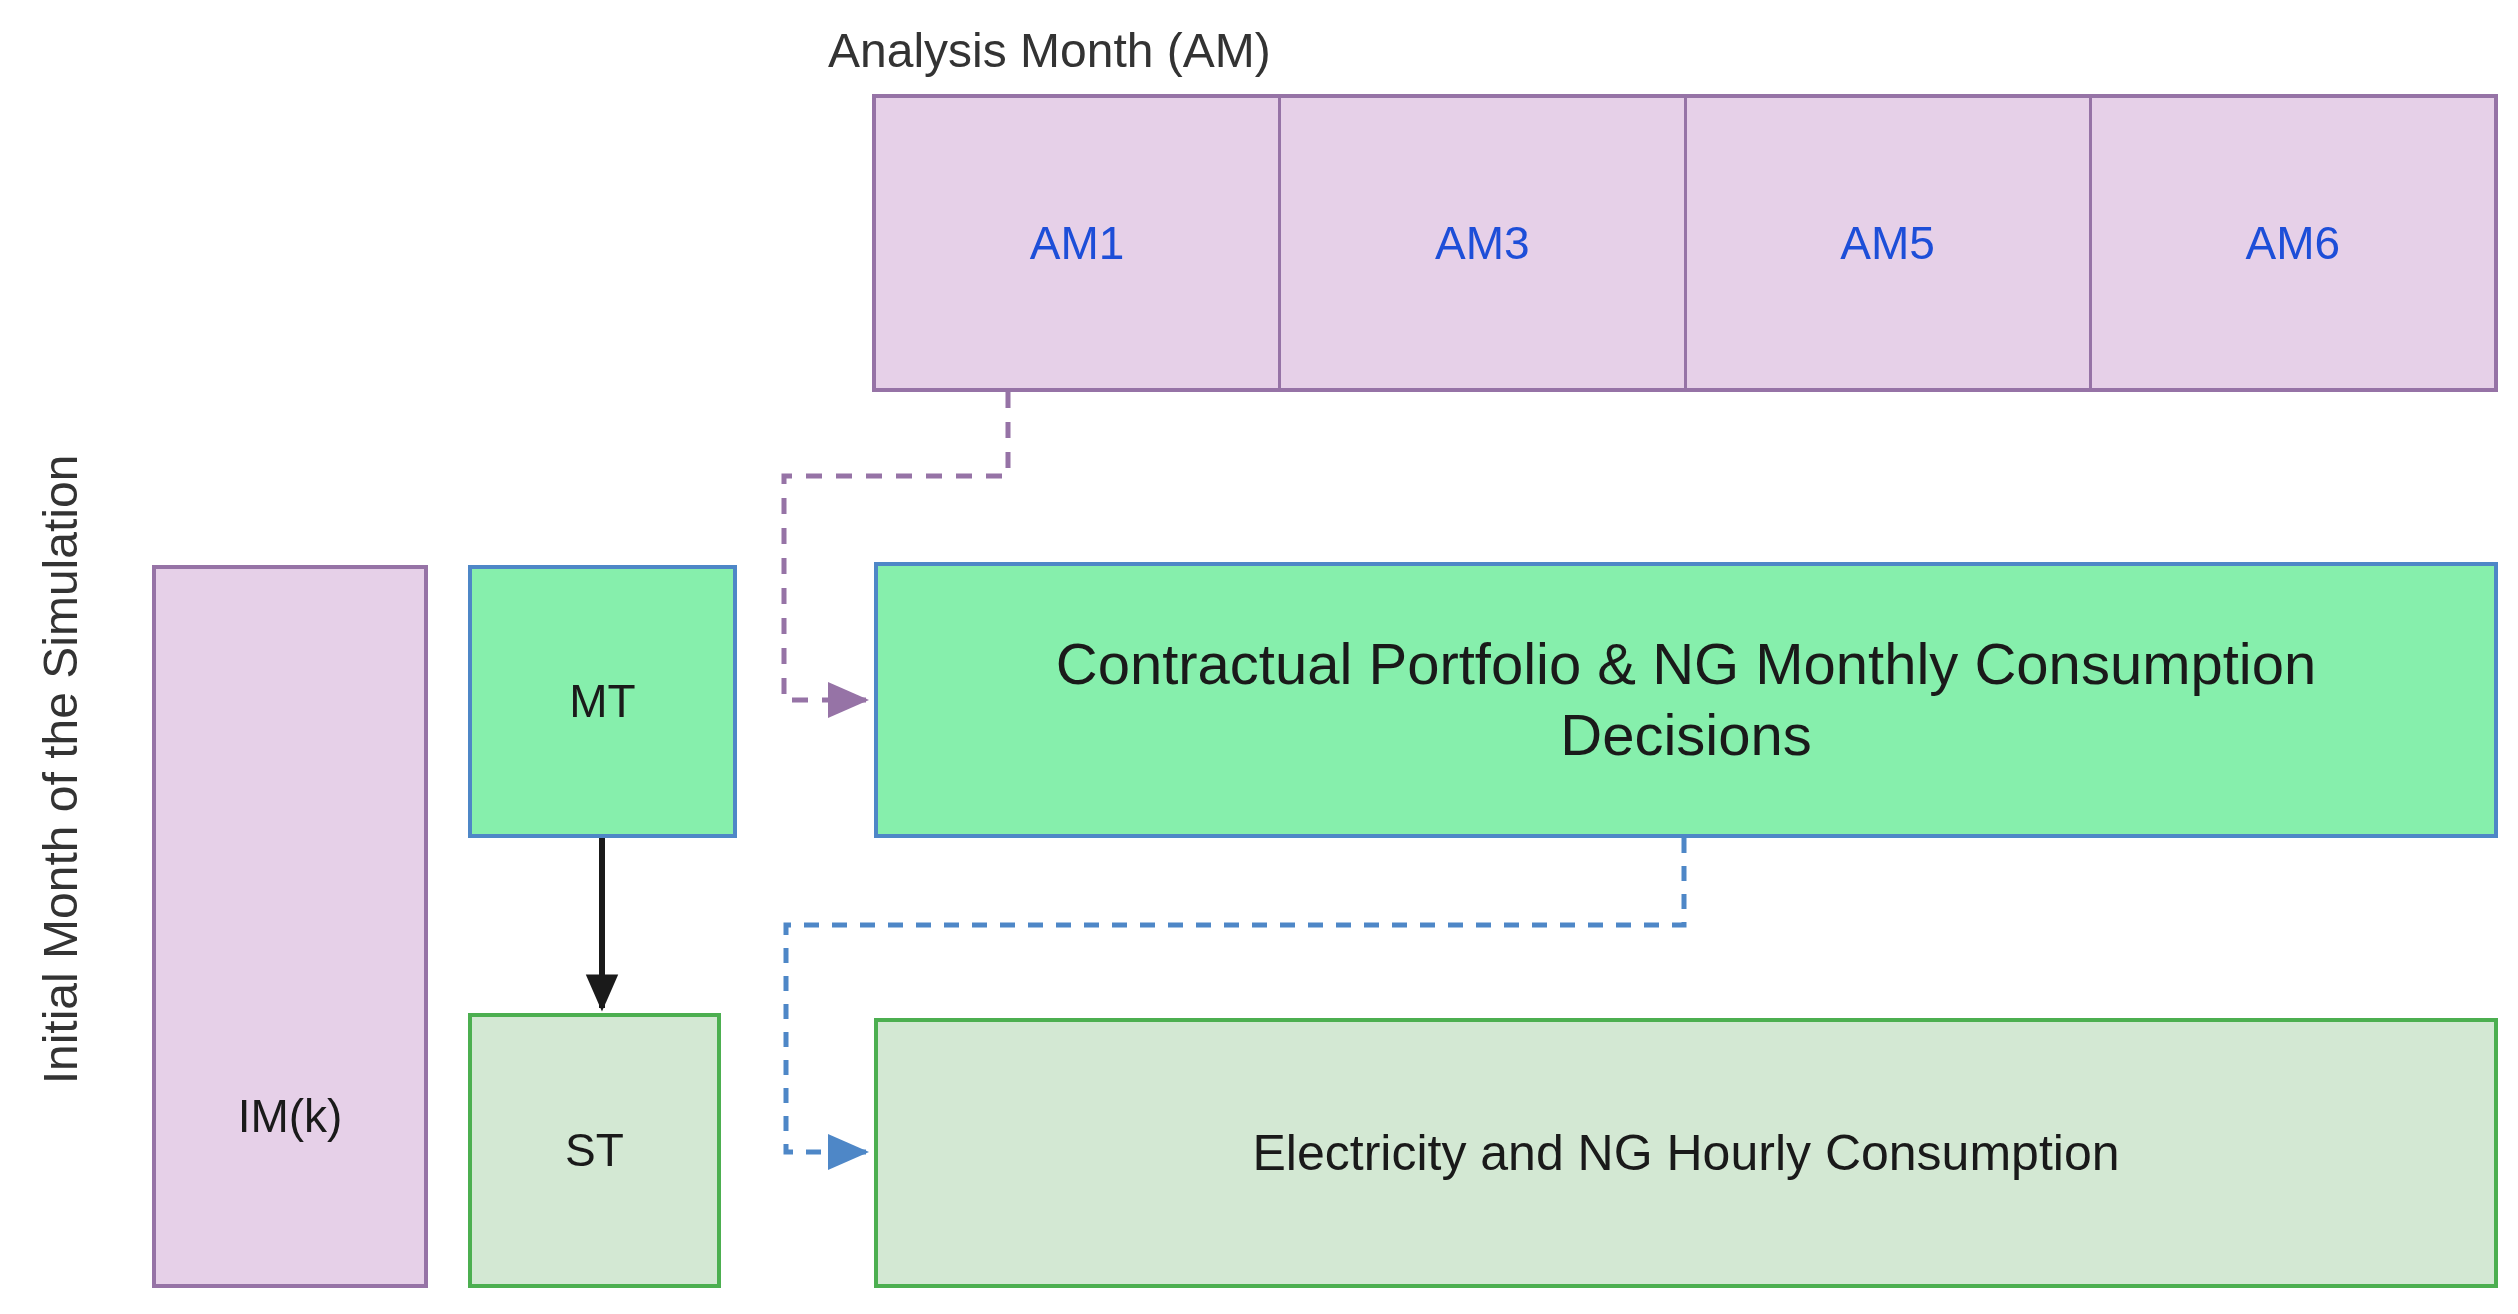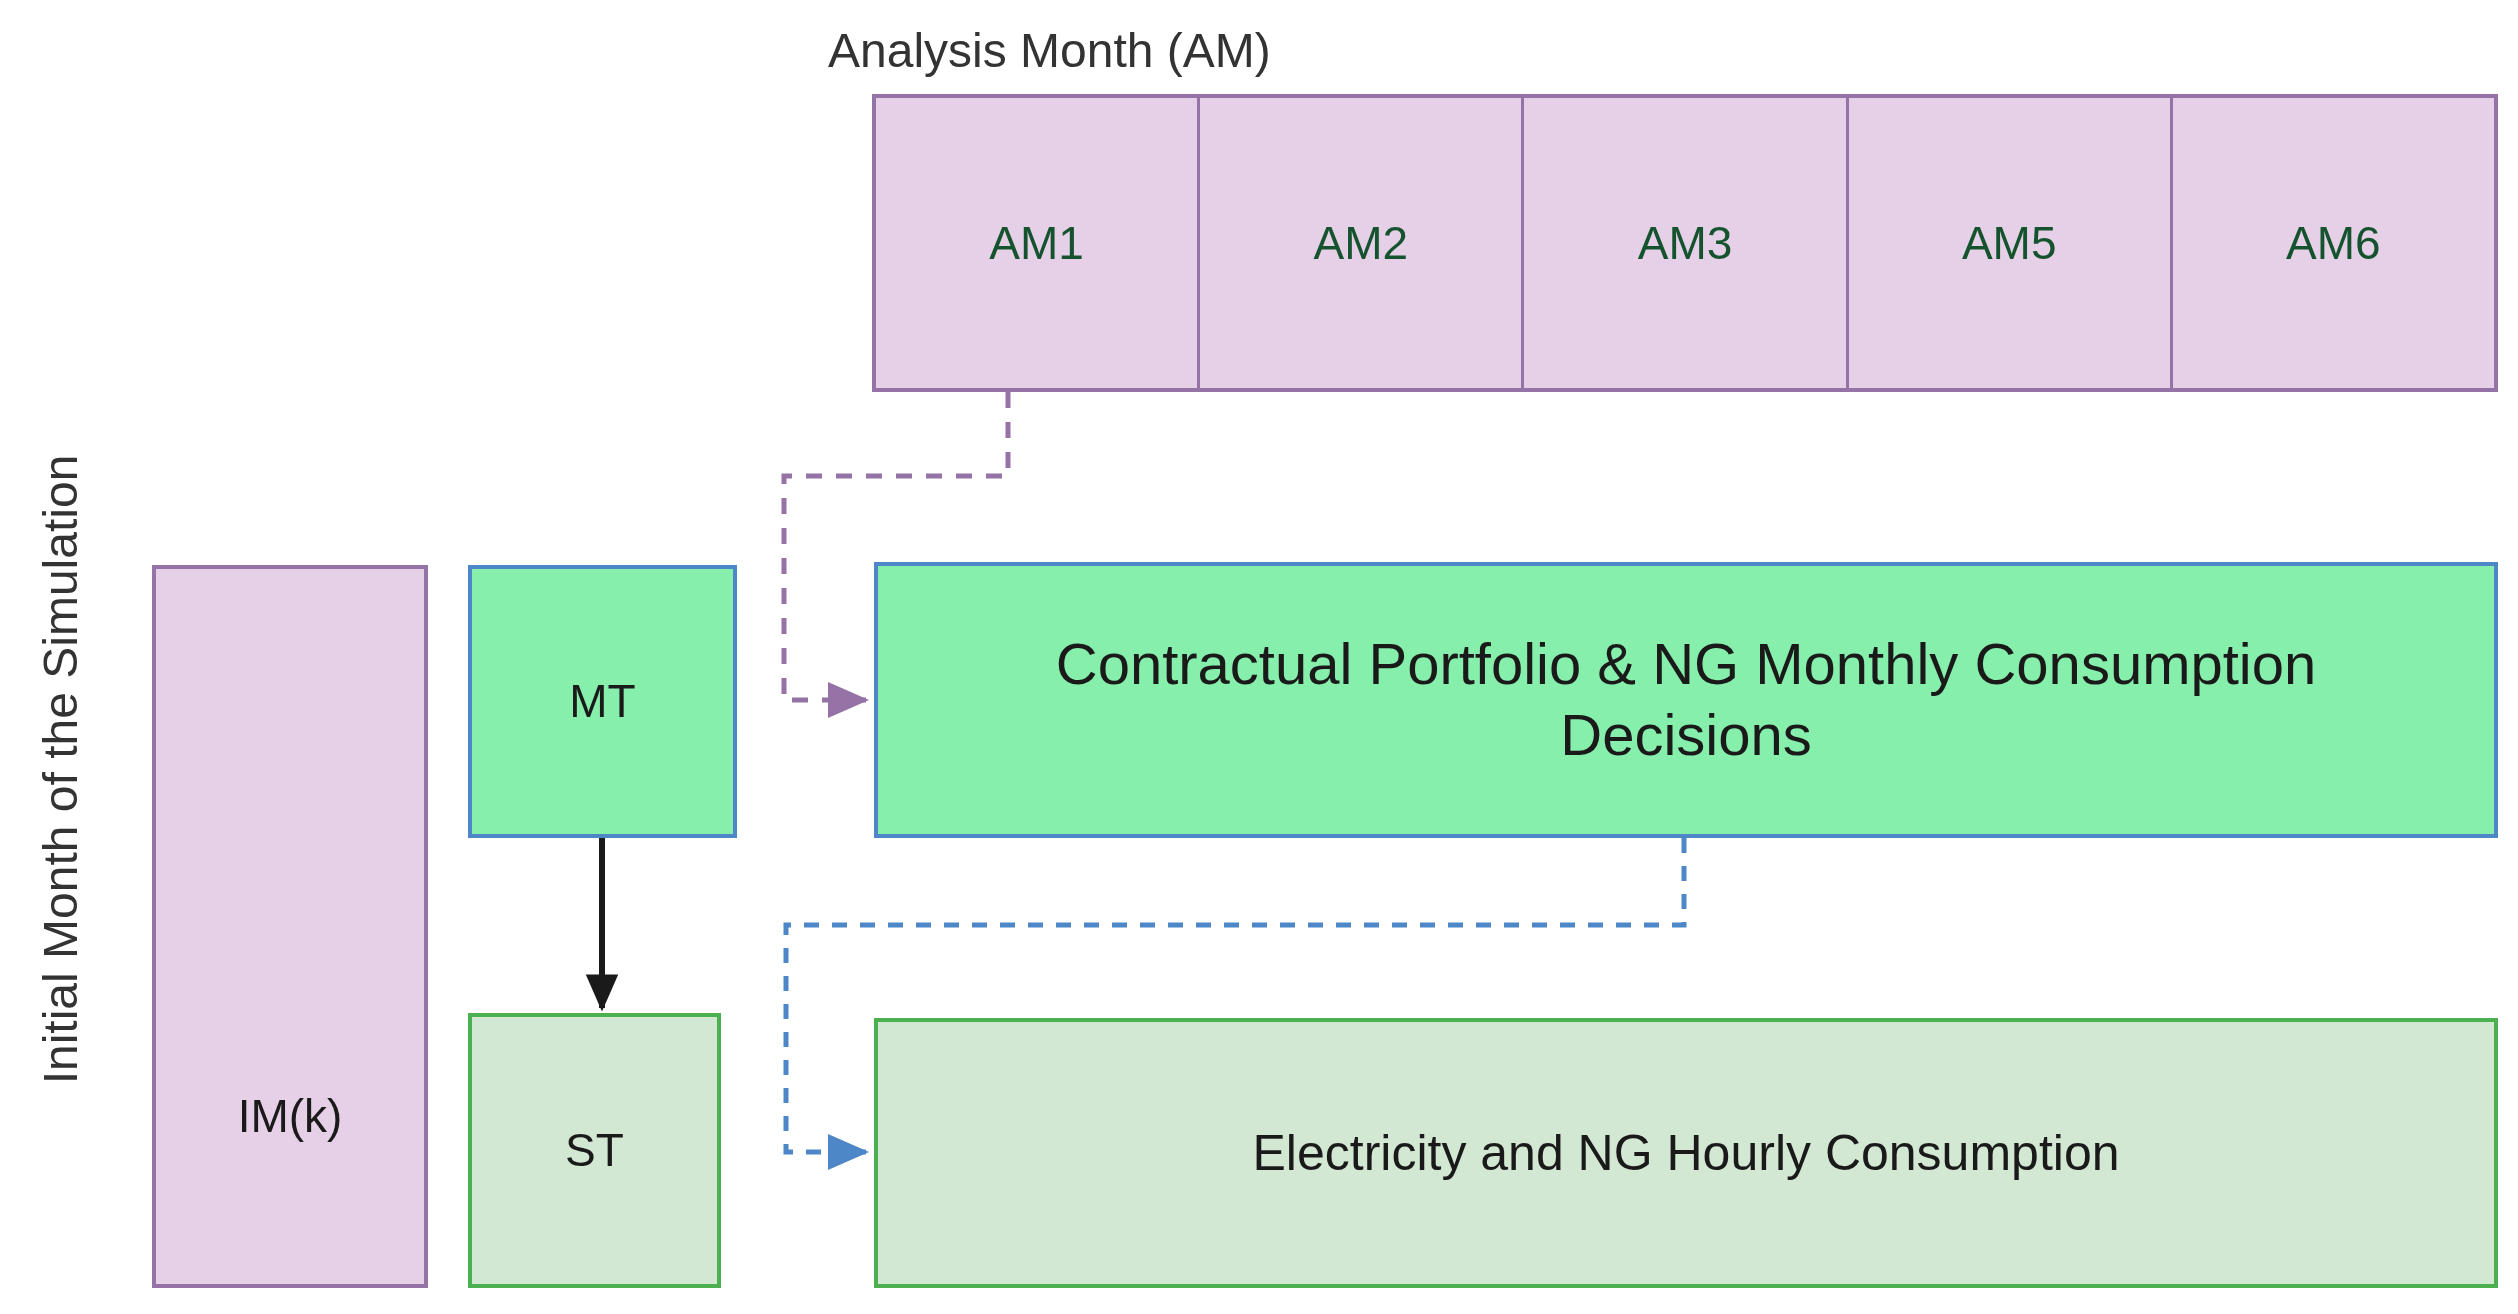--- a/index.html
+++ b/index.html
@@ -56,21 +56,21 @@
     border: 4px solid #9673a6;
     background: #e6d0e8;
   }
   .am-cell {
     flex: 1 1 0;
     box-sizing: border-box;
     display: flex;
     align-items: center;
     justify-content: center;
     font-size: 46px;
-    color: #14532d;
+    color: #1d4ed8;
     border-right: 3px solid #9673a6;
   }
   .am-cell:last-child { border-right: none; }
 
   
   #am-title {
     position: absolute;
     left: 828px;
     top: 8px;
     font-size: 48px;
@@ -134,23 +134,20 @@
 
   <div id="am-title">Analysis Month (AM)</div>
 
   <div id="sim-title">Initial Month of the Simulation</div>
 
   <div id="am-strip">
     <div class="am-cell">
       <span>AM1</span>
     </div>
     <div class="am-cell">
-      <span>AM2</span>
-    </div>
-    <div class="am-cell">
       <span>AM3</span>
     </div>
     <div class="am-cell">
       <span>AM5</span>
     </div>
     <div class="am-cell">
       <span>AM6</span>
     </div>
   </div>
 

